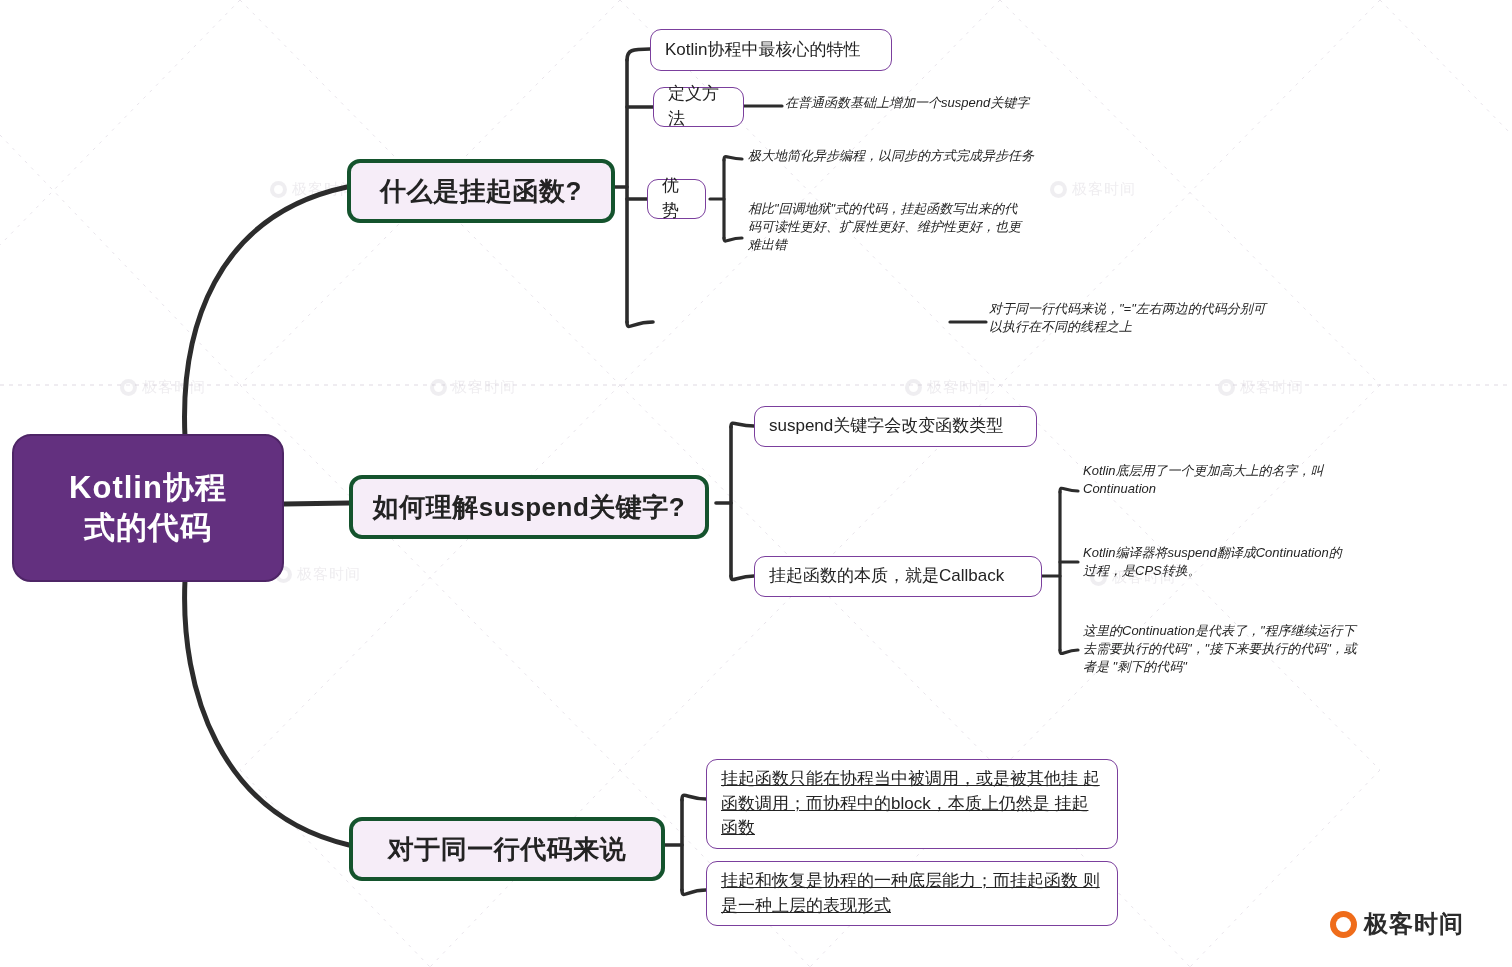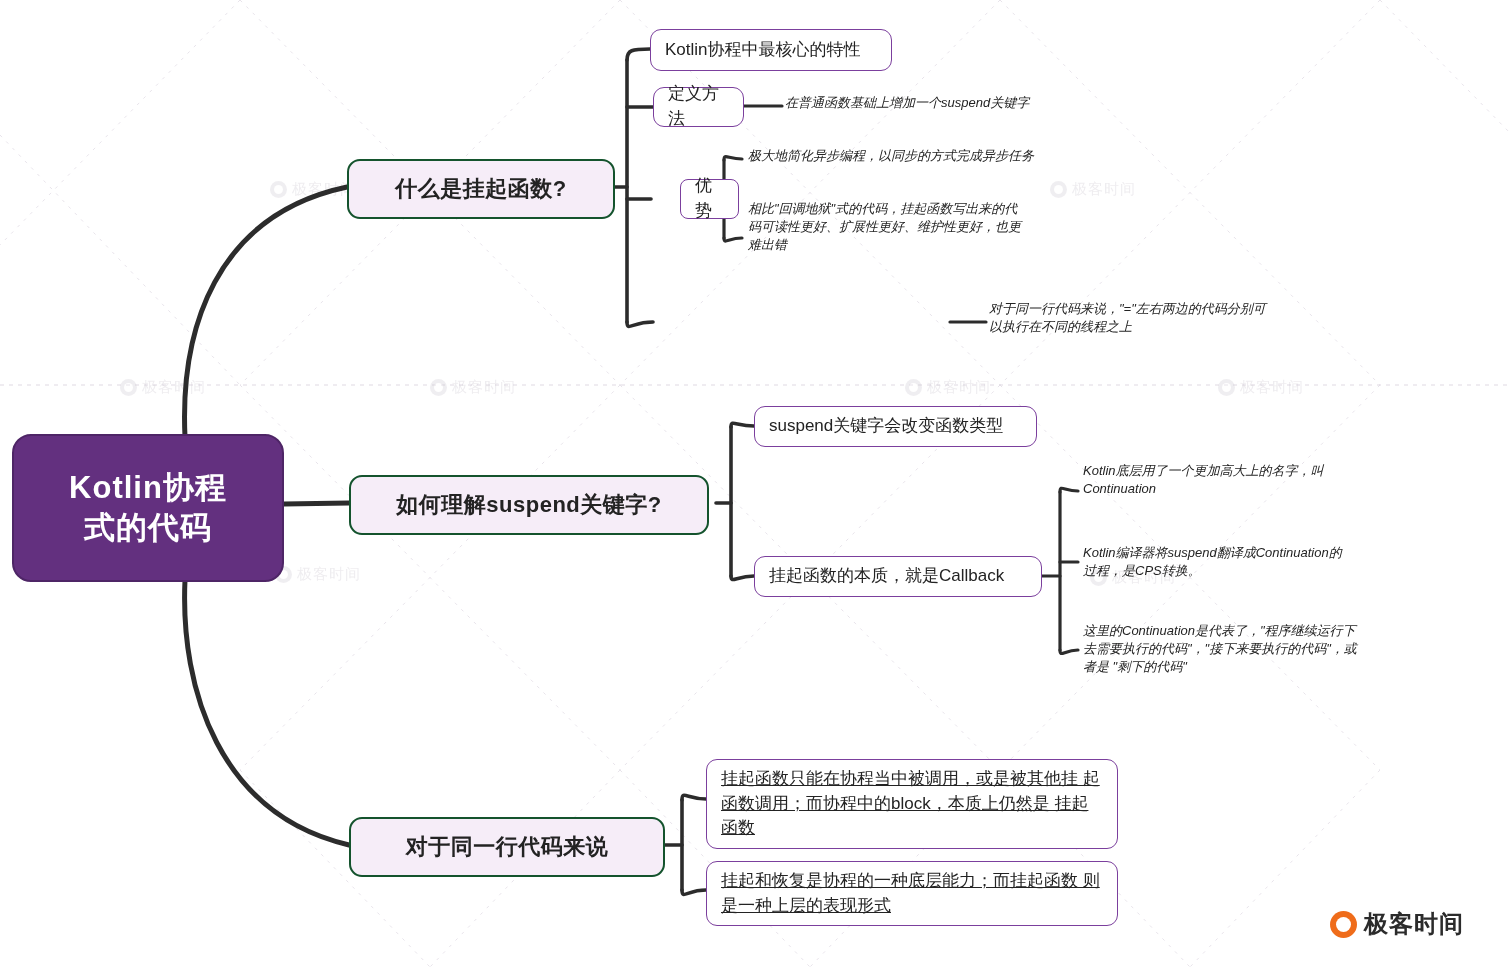--- a/index.html
+++ b/index.html
@@ -53,23 +53,23 @@
   .root{
     background:#63307f;border:2px solid #4e2566;border-radius:19px;
     color:#ffffff;display:flex;flex-direction:column;align-items:center;
     justify-content:center;text-align:center;
     font-size:31px;font-weight:bold;line-height:1.30;letter-spacing:1px;
     padding:10px 14px;
   }
   .root .l{display:block;white-space:nowrap;}
 
   .lvl2{
-    background:#f6edf8;border:2px solid #14532d;border-radius:13px;
+    background:#f6edf8;border:4px solid #14532d;border-radius:13px;
     color:#232323;display:flex;align-items:center;justify-content:center;
-    font-size:22px;font-weight:bold;letter-spacing:.5px;
+    font-size:26px;font-weight:bold;letter-spacing:.5px;
     padding:28px 20px;white-space:nowrap;
   }
 
   .lvl3{
     background:#ffffff;border:1.8px solid #7b3f9d;border-radius:11px;
     color:#232323;display:flex;align-items:center;
     font-size:17px;line-height:1.45;padding:7px 14px;
   }
   .lvl3.wrap{align-items:flex-start;display:block;text-decoration:underline;}
 
@@ -207,21 +207,21 @@
   </div>
 
   <div class="node lvl2" style="left:347px;top:159px;width:268px;height:57px;">什么是挂起函数?</div>
 
   <div class="node lvl3" style="left:650px;top:29px;width:242px;height:42px;">Kotlin协程中最核心的特性</div>
 
   <div class="node lvl3" style="left:653px;top:87px;width:91px;height:40px;justify-content:center;">定义方法</div>
 
   <div class="node leaf" style="left:785px;top:94px;width:420px;">在普通函数基础上增加一个suspend关键字</div>
 
-  <div class="node lvl3" style="left:680px;top:179px;width:59px;height:40px;justify-content:center;border-radius:8px;">优势</div>
+  <div class="node lvl3" style="left:647px;top:179px;width:59px;height:40px;justify-content:center;">优势</div>
 
   <div class="node leaf" style="left:748px;top:147px;width:470px;">极大地简化异步编程，以同步的方式完成异步任务</div>
 
   <div class="node leaf tight" style="left:748px;top:200px;width:420px;">相比"回调地狱"式的代码，挂起函数写出来的代
 码可读性更好、扩展性更好、维护性更好，也更
 难出错</div>
 
 
   <div class="node leaf tight" style="left:989px;top:300px;width:440px;">对于同一行代码来说，"="左右两边的代码分别可
 以执行在不同的线程之上</div>

